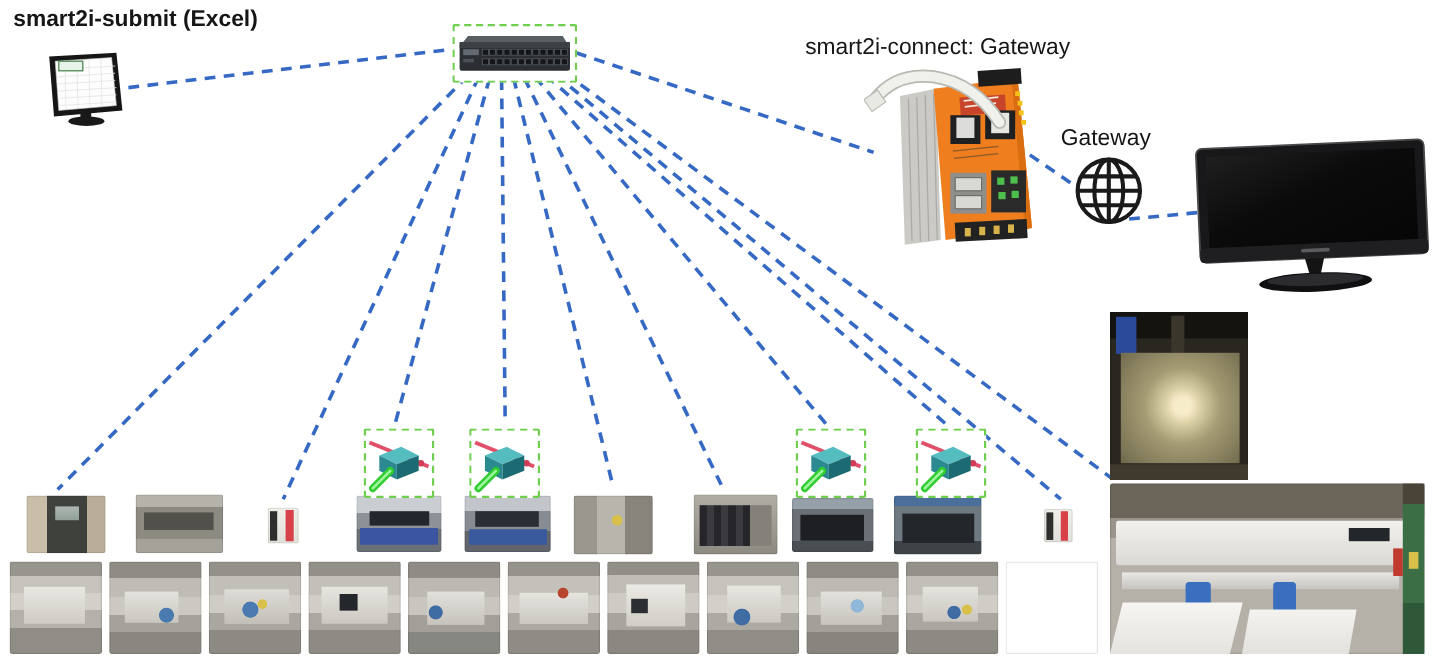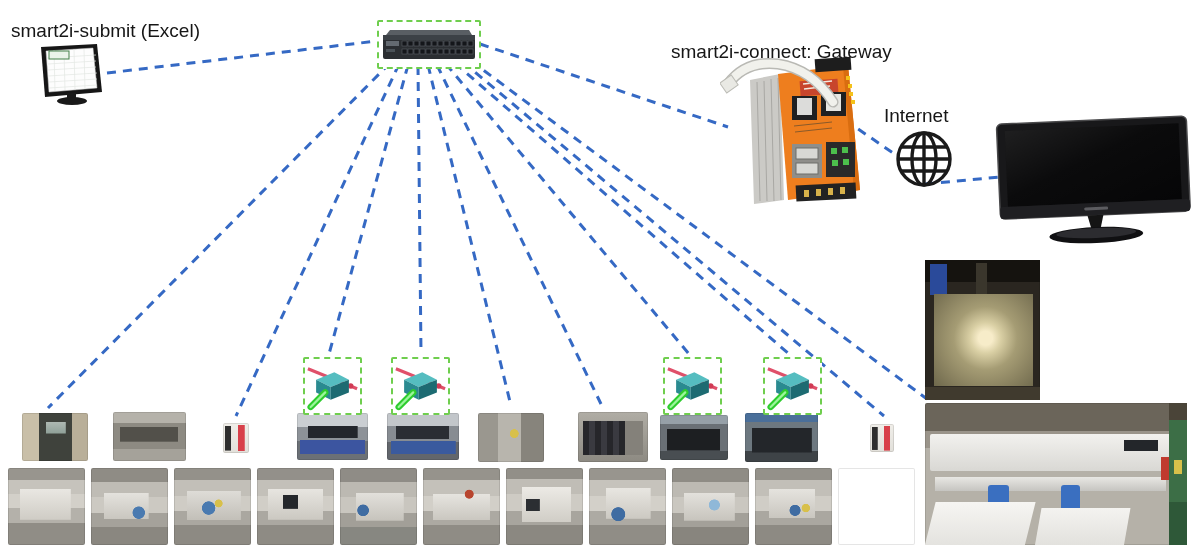--- a/index.html
+++ b/index.html
@@ -29,23 +29,23 @@
     <line class="wire" x1="408" y1="65" x2="329" y2="354"></line>
     <line class="wire" x1="418" y1="66" x2="421" y2="354"></line>
     <line class="wire" x1="428" y1="65" x2="511" y2="406"></line>
     <line class="wire" x1="437" y1="65" x2="601" y2="404"></line>
     <line class="wire" x1="446" y1="64" x2="689" y2="354"></line>
     <line class="wire" x1="455" y1="63" x2="789" y2="354"></line>
     <line class="wire" x1="463" y1="62" x2="884" y2="416"></line>
     <line class="wire" x1="471" y1="61" x2="927" y2="399"></line>
   </svg>
 
-  <div class="lbl" style="left:11px;top:20px;">smart2i-submit (Excel)</div>
-  <div class="lbl" style="left:671px;top:29px;margin-top:12px;">smart2i-connect: Gateway</div>
-  <div class="lbl" style="left:884px;top:105px;">Internet</div>
+  <div class="lbl" style="left:11px;top:6px;font-weight:bold;">smart2i-submit (Excel)</div>
+  <div class="lbl" style="left:671px;top:29px;">smart2i-connect: Gateway</div>
+  <div class="lbl" style="left:884px;top:105px;">Gateway</div>
 
   <svg class="node" style="left:34px;top:42px;" width="82" height="64" viewBox="0 0 82 64">
     <polygon points="7,5 63,2 68,50 11,55" fill="#161616"></polygon>
     <polygon points="12,9 59,6 63,46 15,50" fill="#fdfdfd" stroke="#c8c8c8" stroke-width="0.5"></polygon>
     <g stroke="#e2e6e2" stroke-width="0.7">
       <line x1="13" y1="16" x2="62" y2="13"></line>
         <line x1="14" y1="22" x2="62" y2="19"></line>
       <line x1="14" y1="28" x2="62" y2="25"></line>
         <line x1="14" y1="34" x2="63" y2="31"></line>
       <line x1="15" y1="40" x2="63" y2="37"></line>

